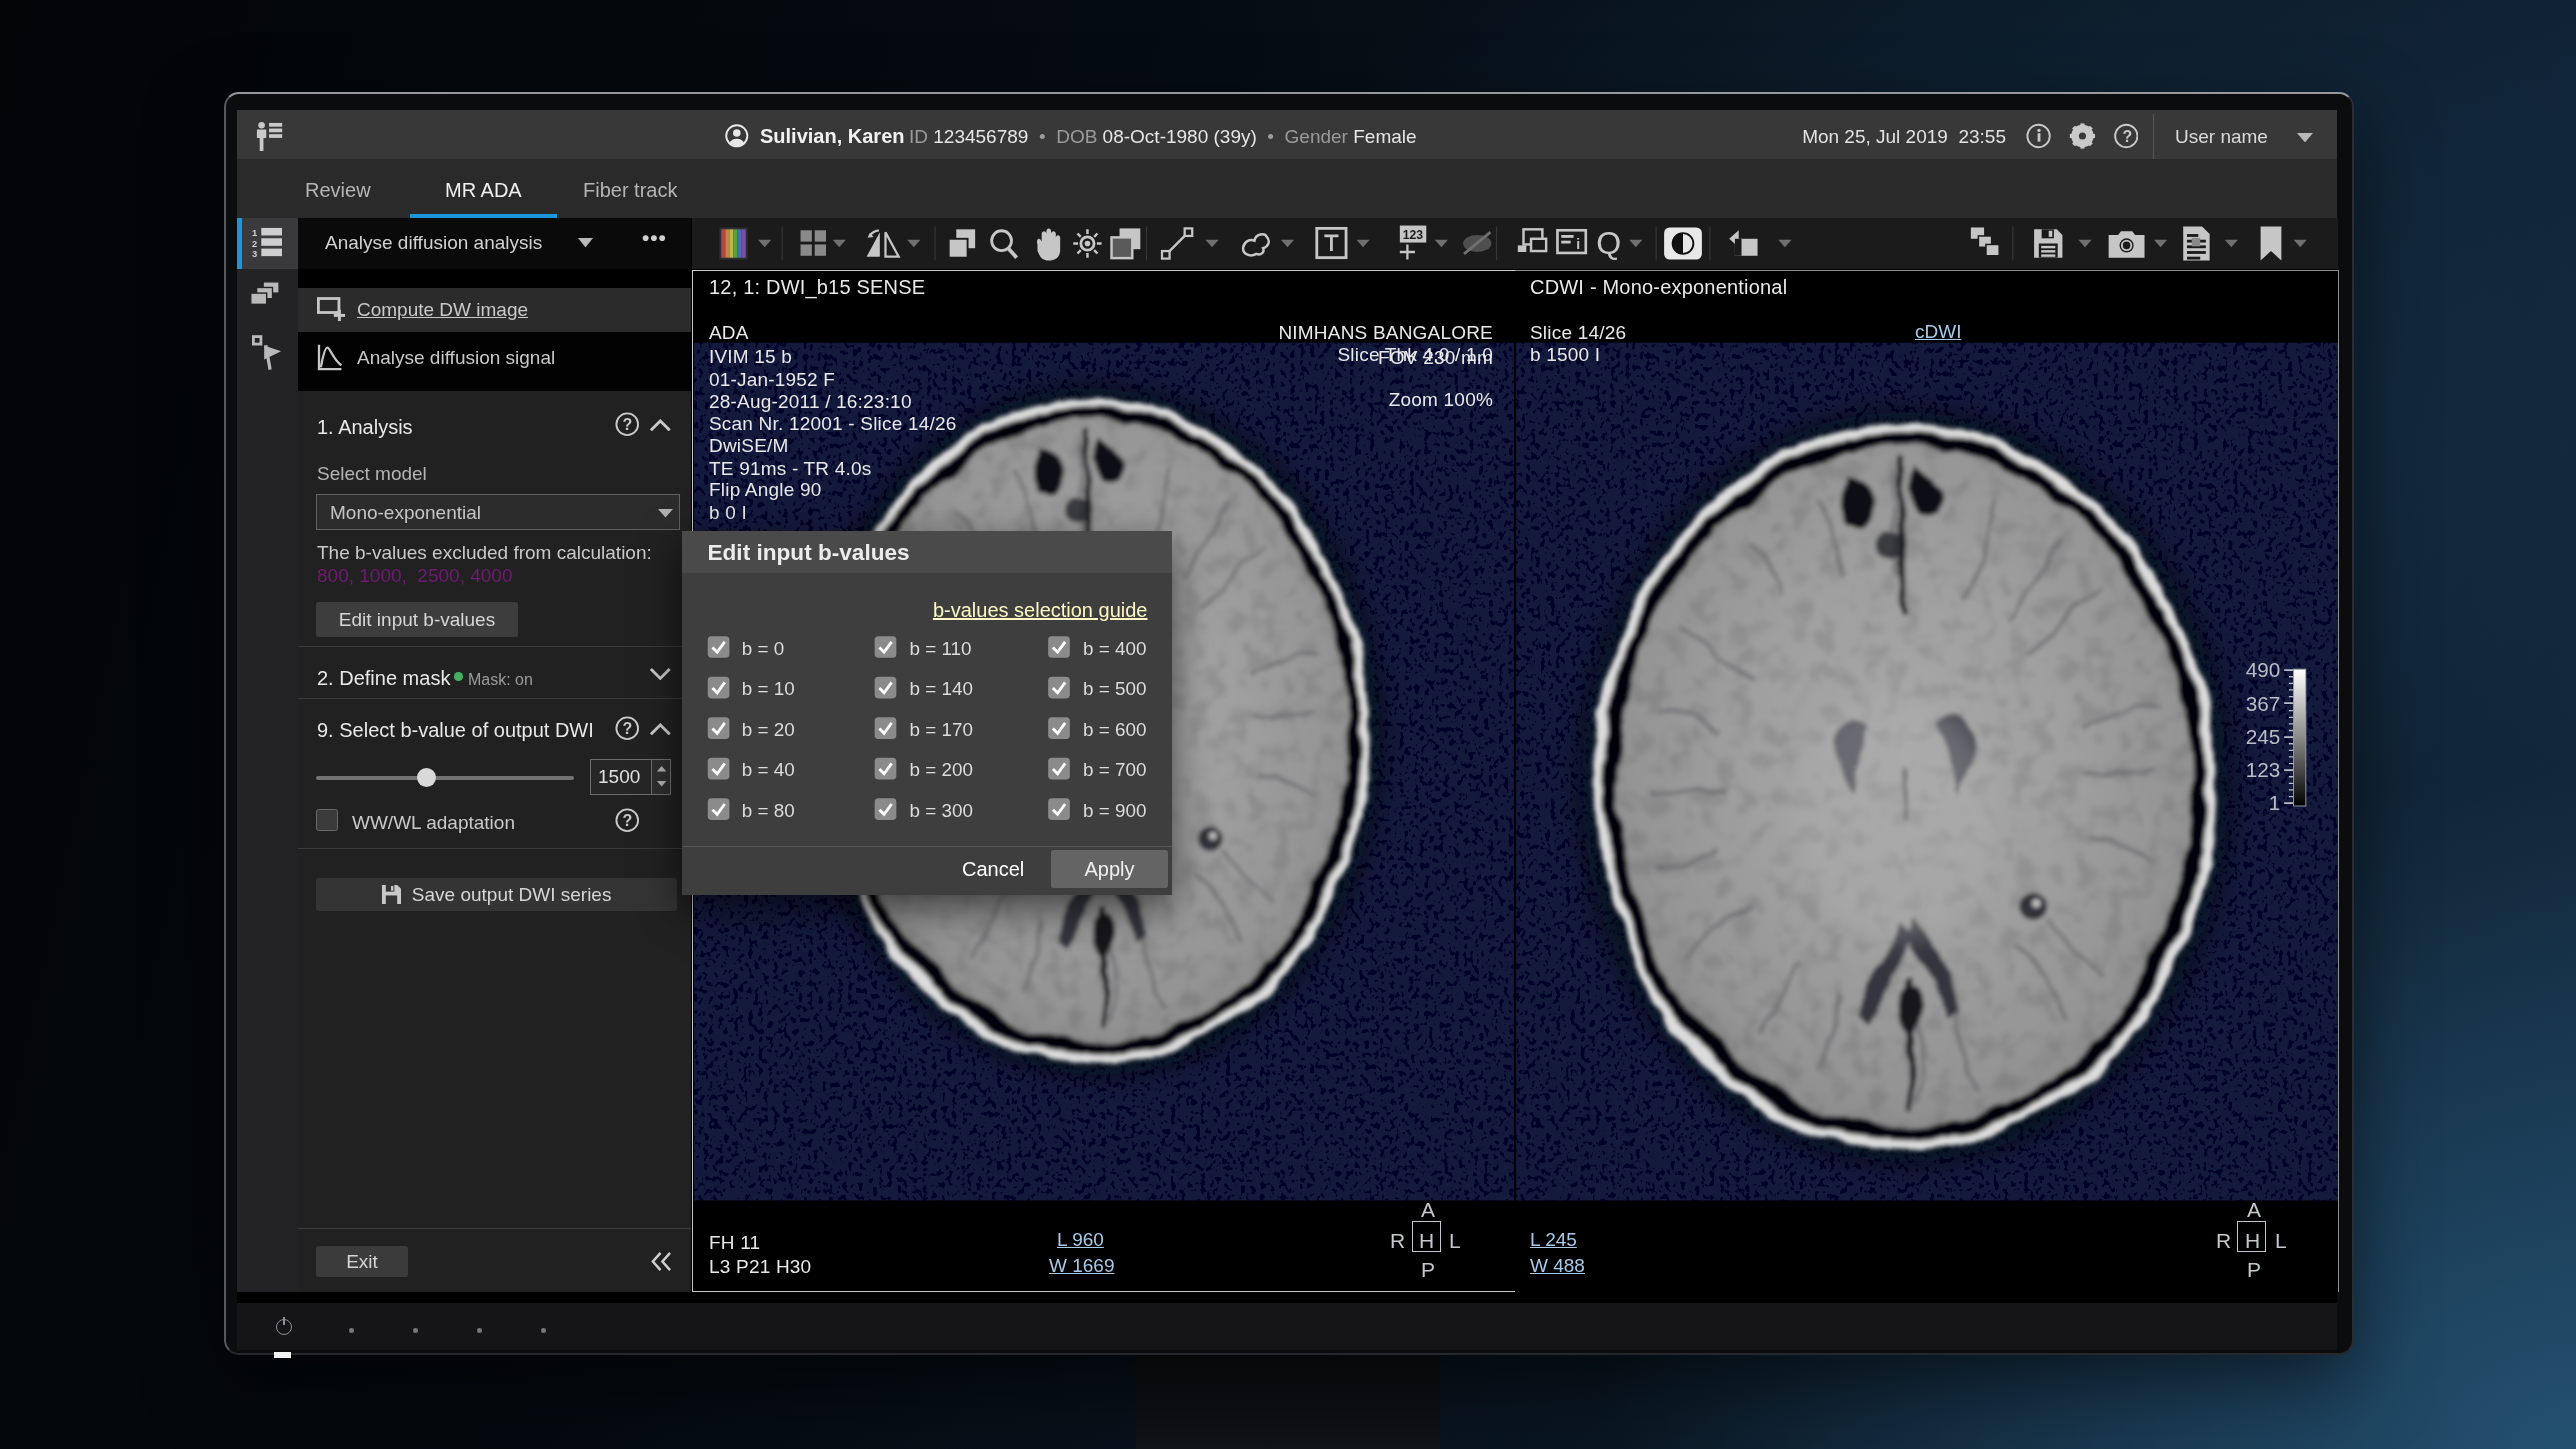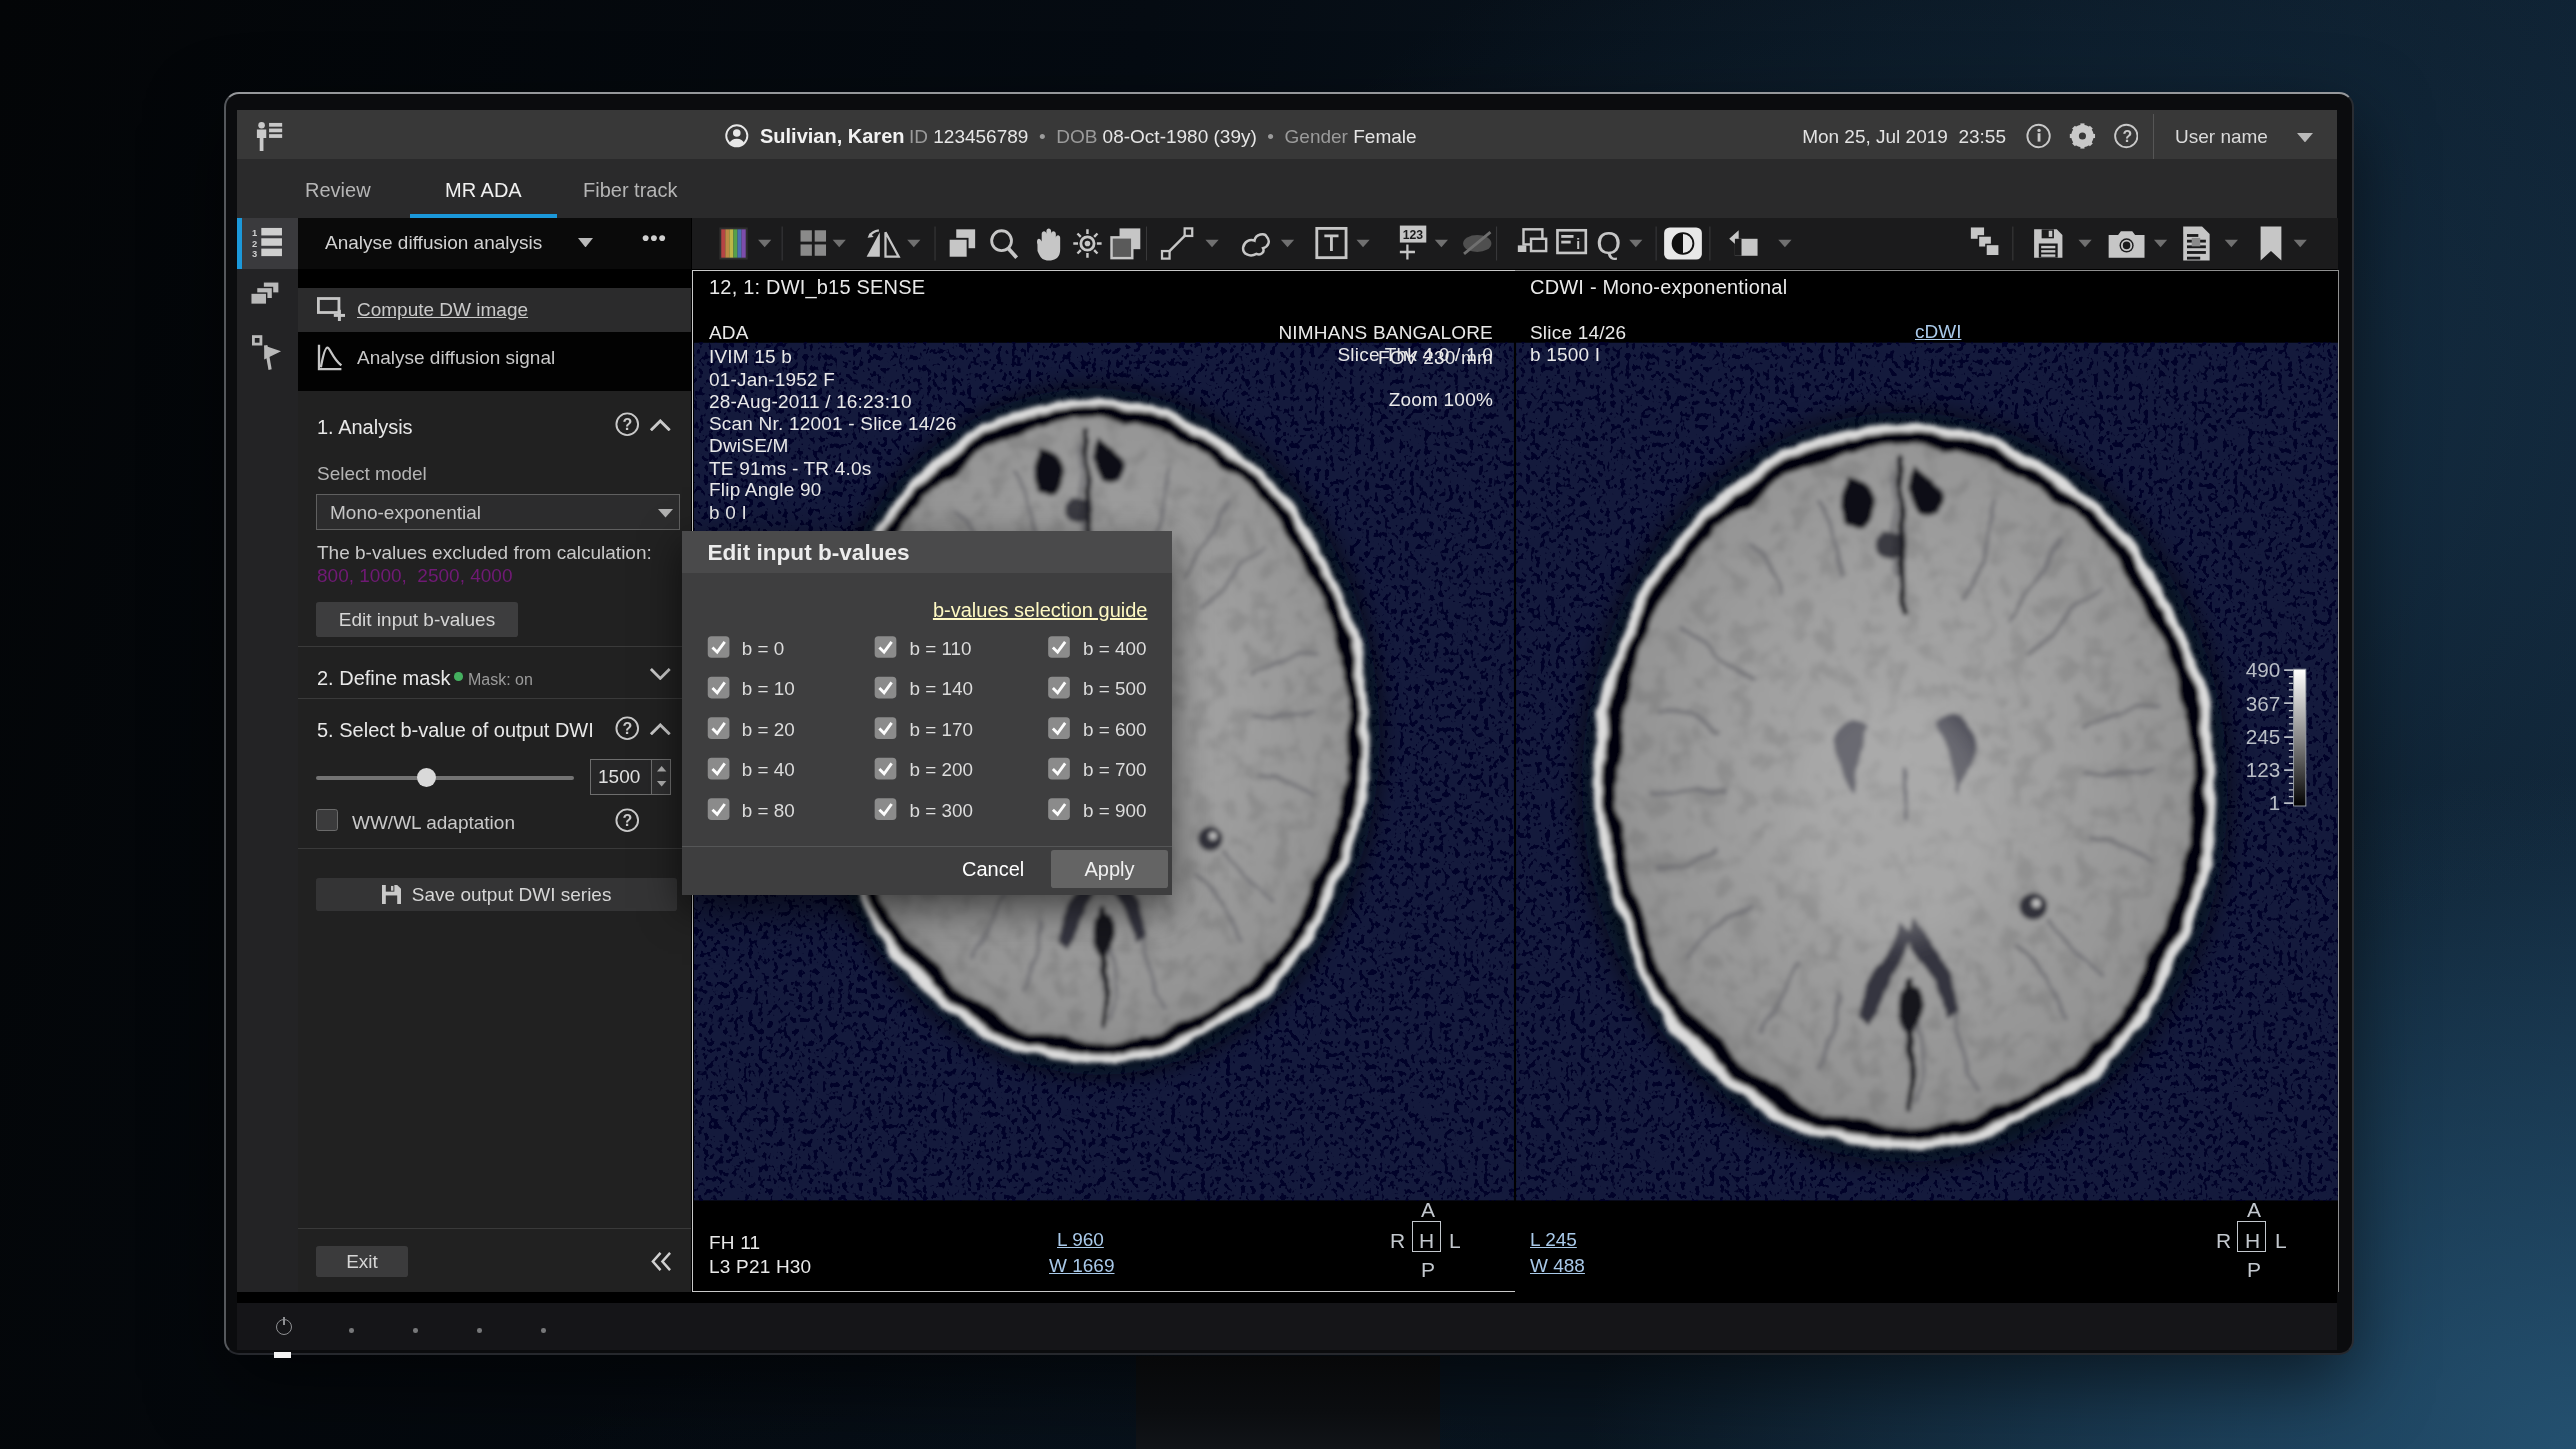--- a/index.html
+++ b/index.html
@@ -216,21 +216,21 @@
 
   <div class="abs" style="left:298px; top:646px; width:393px; height:0.9px; background:#3a3a3a;"></div>
   <div class="t" style="left:317px; top:667px; font-size:20px; color:#e8e8e8;">2. Define mask</div>
   <div class="abs" style="left:454px; top:672px; width:8.5px; height:8.5px; border-radius:50%; background:#44b05f;"></div>
   <div class="t" style="left:468px; top:671px; font-size:16px; color:#9b9b9b;">Mask: on</div>
   <svg class="abs" style="left:649px; top:668px;" width="22.6" height="12.3" viewBox="0 0 24 13">
     <path d="M2 1 L12 11 L22 1" fill="none" stroke="#c9c9c9" stroke-width="3"></path>
   </svg>
 
   <div class="abs" style="left:298px; top:698px; width:393px; height:0.9px; background:#3a3a3a;"></div>
-  <div class="t" style="left:317px; top:719px; font-size:20px; color:#e8e8e8;">5. Select b-value of output DWI</div>
+  <div class="t" style="left:317px; top:719px; font-size:20px; color:#e8e8e8;">9. Select b-value of output DWI</div>
   <svg class="abs" style="left:615px; top:716px;" width="24.5" height="24.5" viewBox="0 0 26 26">
     <circle cx="13" cy="13" r="11.5" fill="none" stroke="#c9c9c9" stroke-width="2"></circle>
     <text x="8" y="19" font-size="17" font-weight="bold" fill="#c9c9c9" font-family="Liberation Sans">?</text>
   </svg>
   <svg class="abs" style="left:649px; top:723px;" width="22.6" height="12.3" viewBox="0 0 24 13">
     <path d="M2 12 L12 2 L22 12" fill="none" stroke="#c9c9c9" stroke-width="3"></path>
   </svg>
 
   <div class="abs" style="left:316px; top:776px; width:258px; height:3.8px; border-radius:1.9px; background:#737373;"></div>
   <div class="abs" style="left:417px; top:768px; width:19px; height:19px; border-radius:50%; background:#d9d9d9;"></div>

